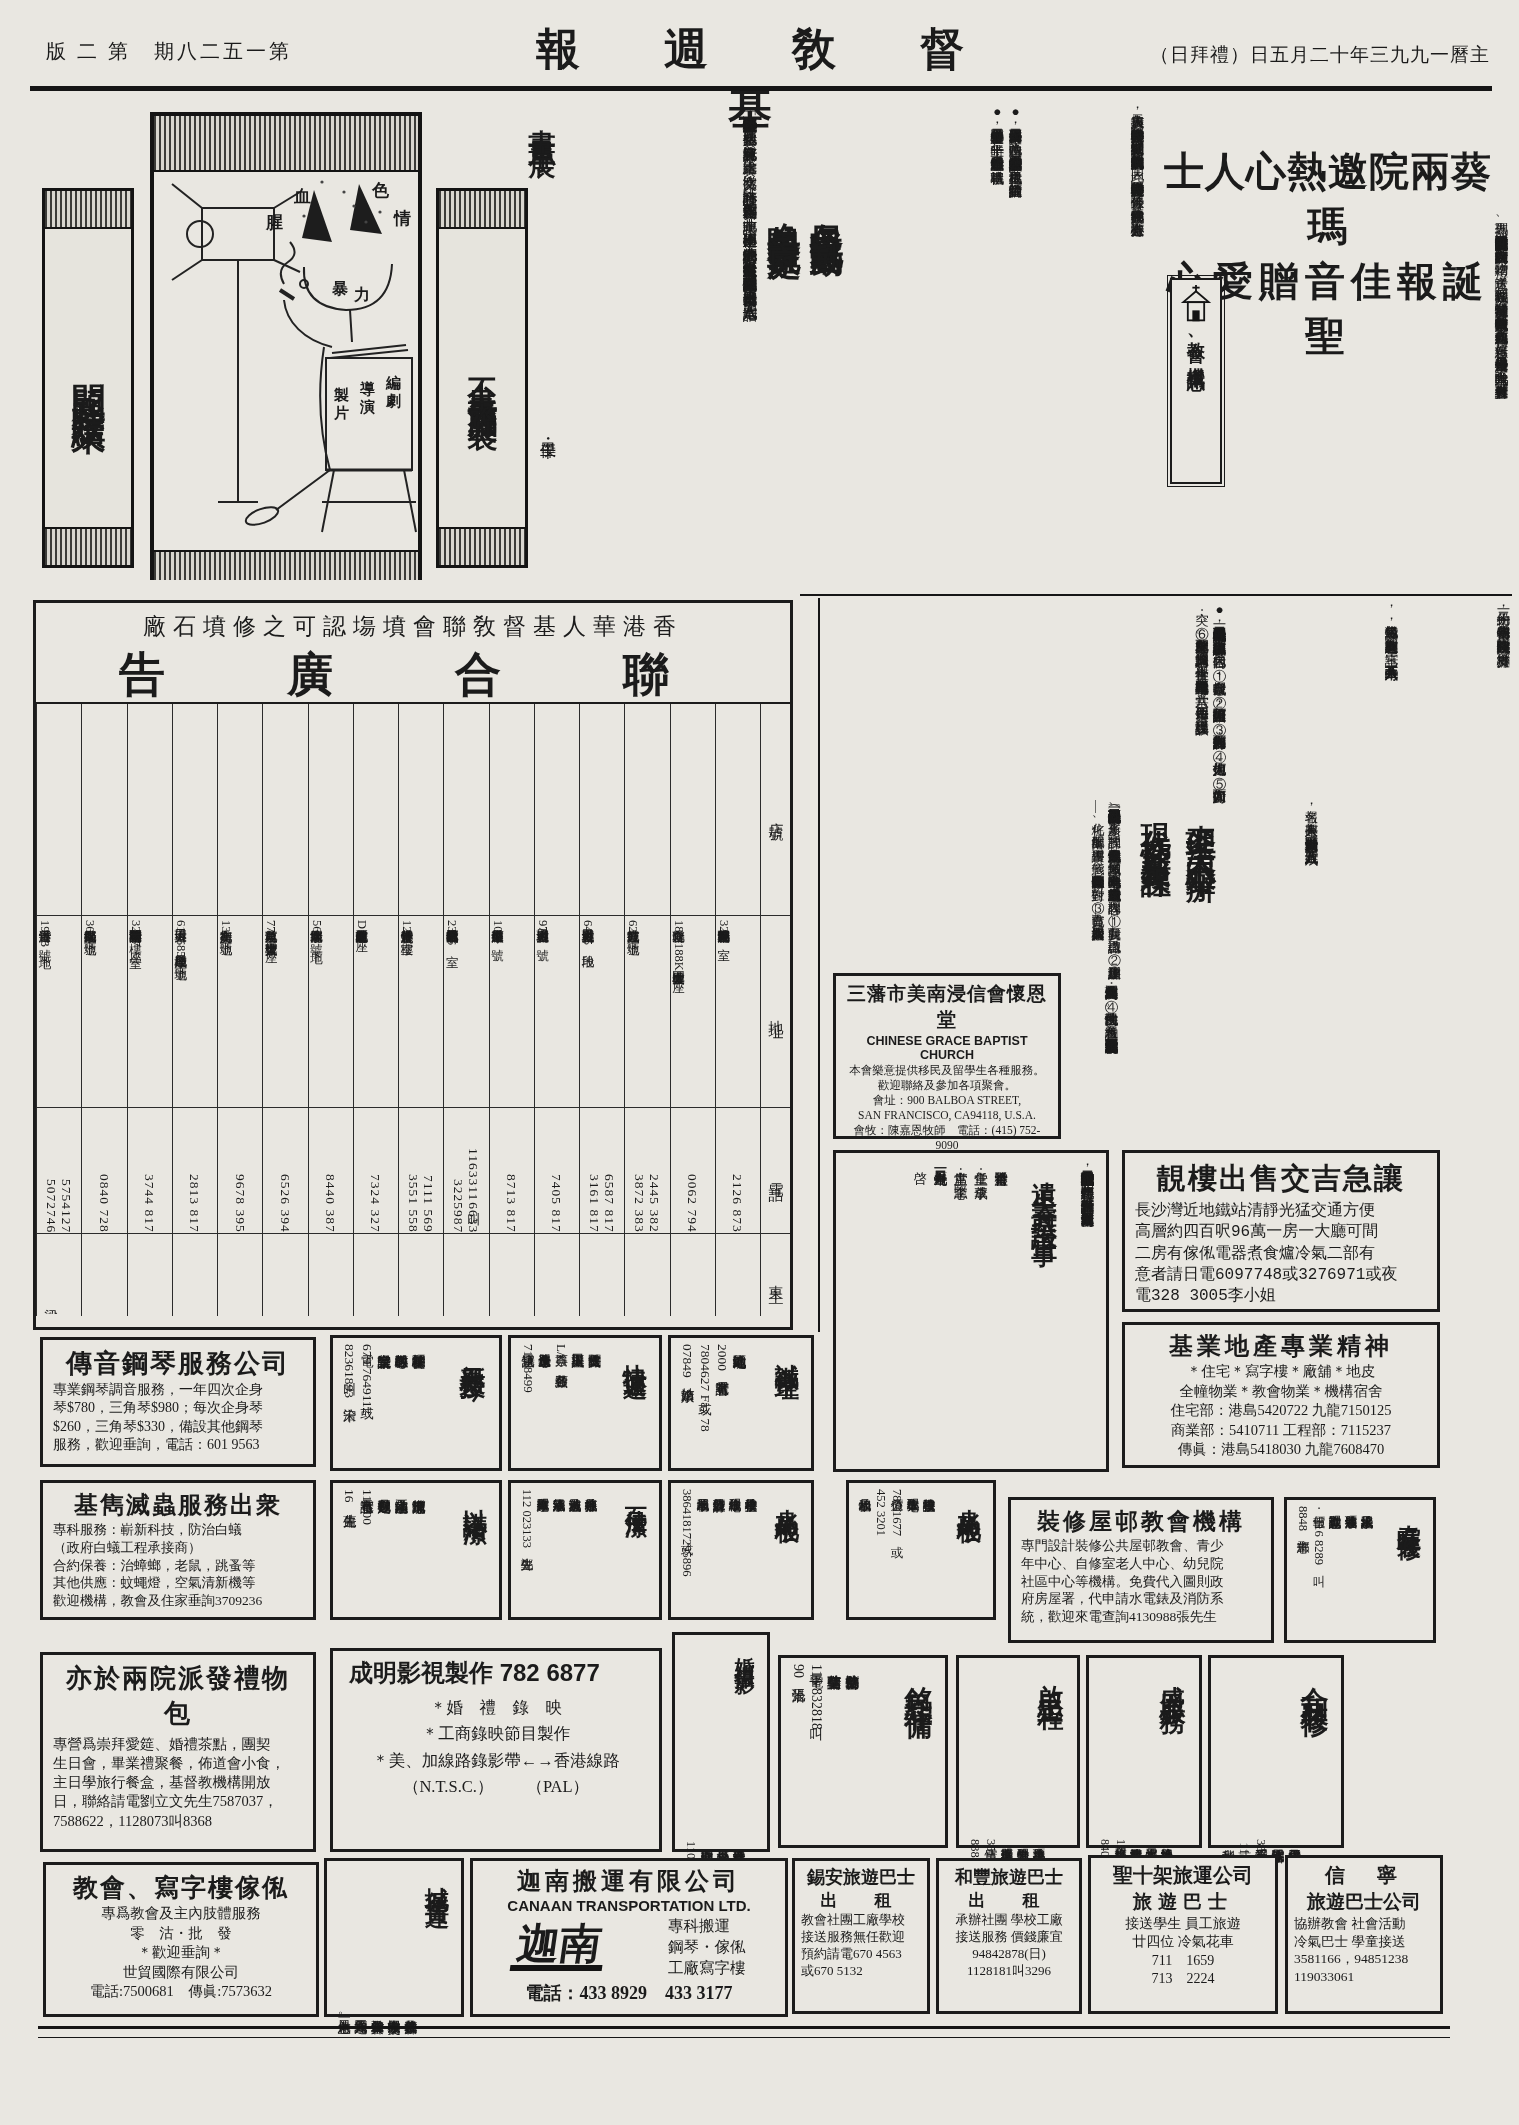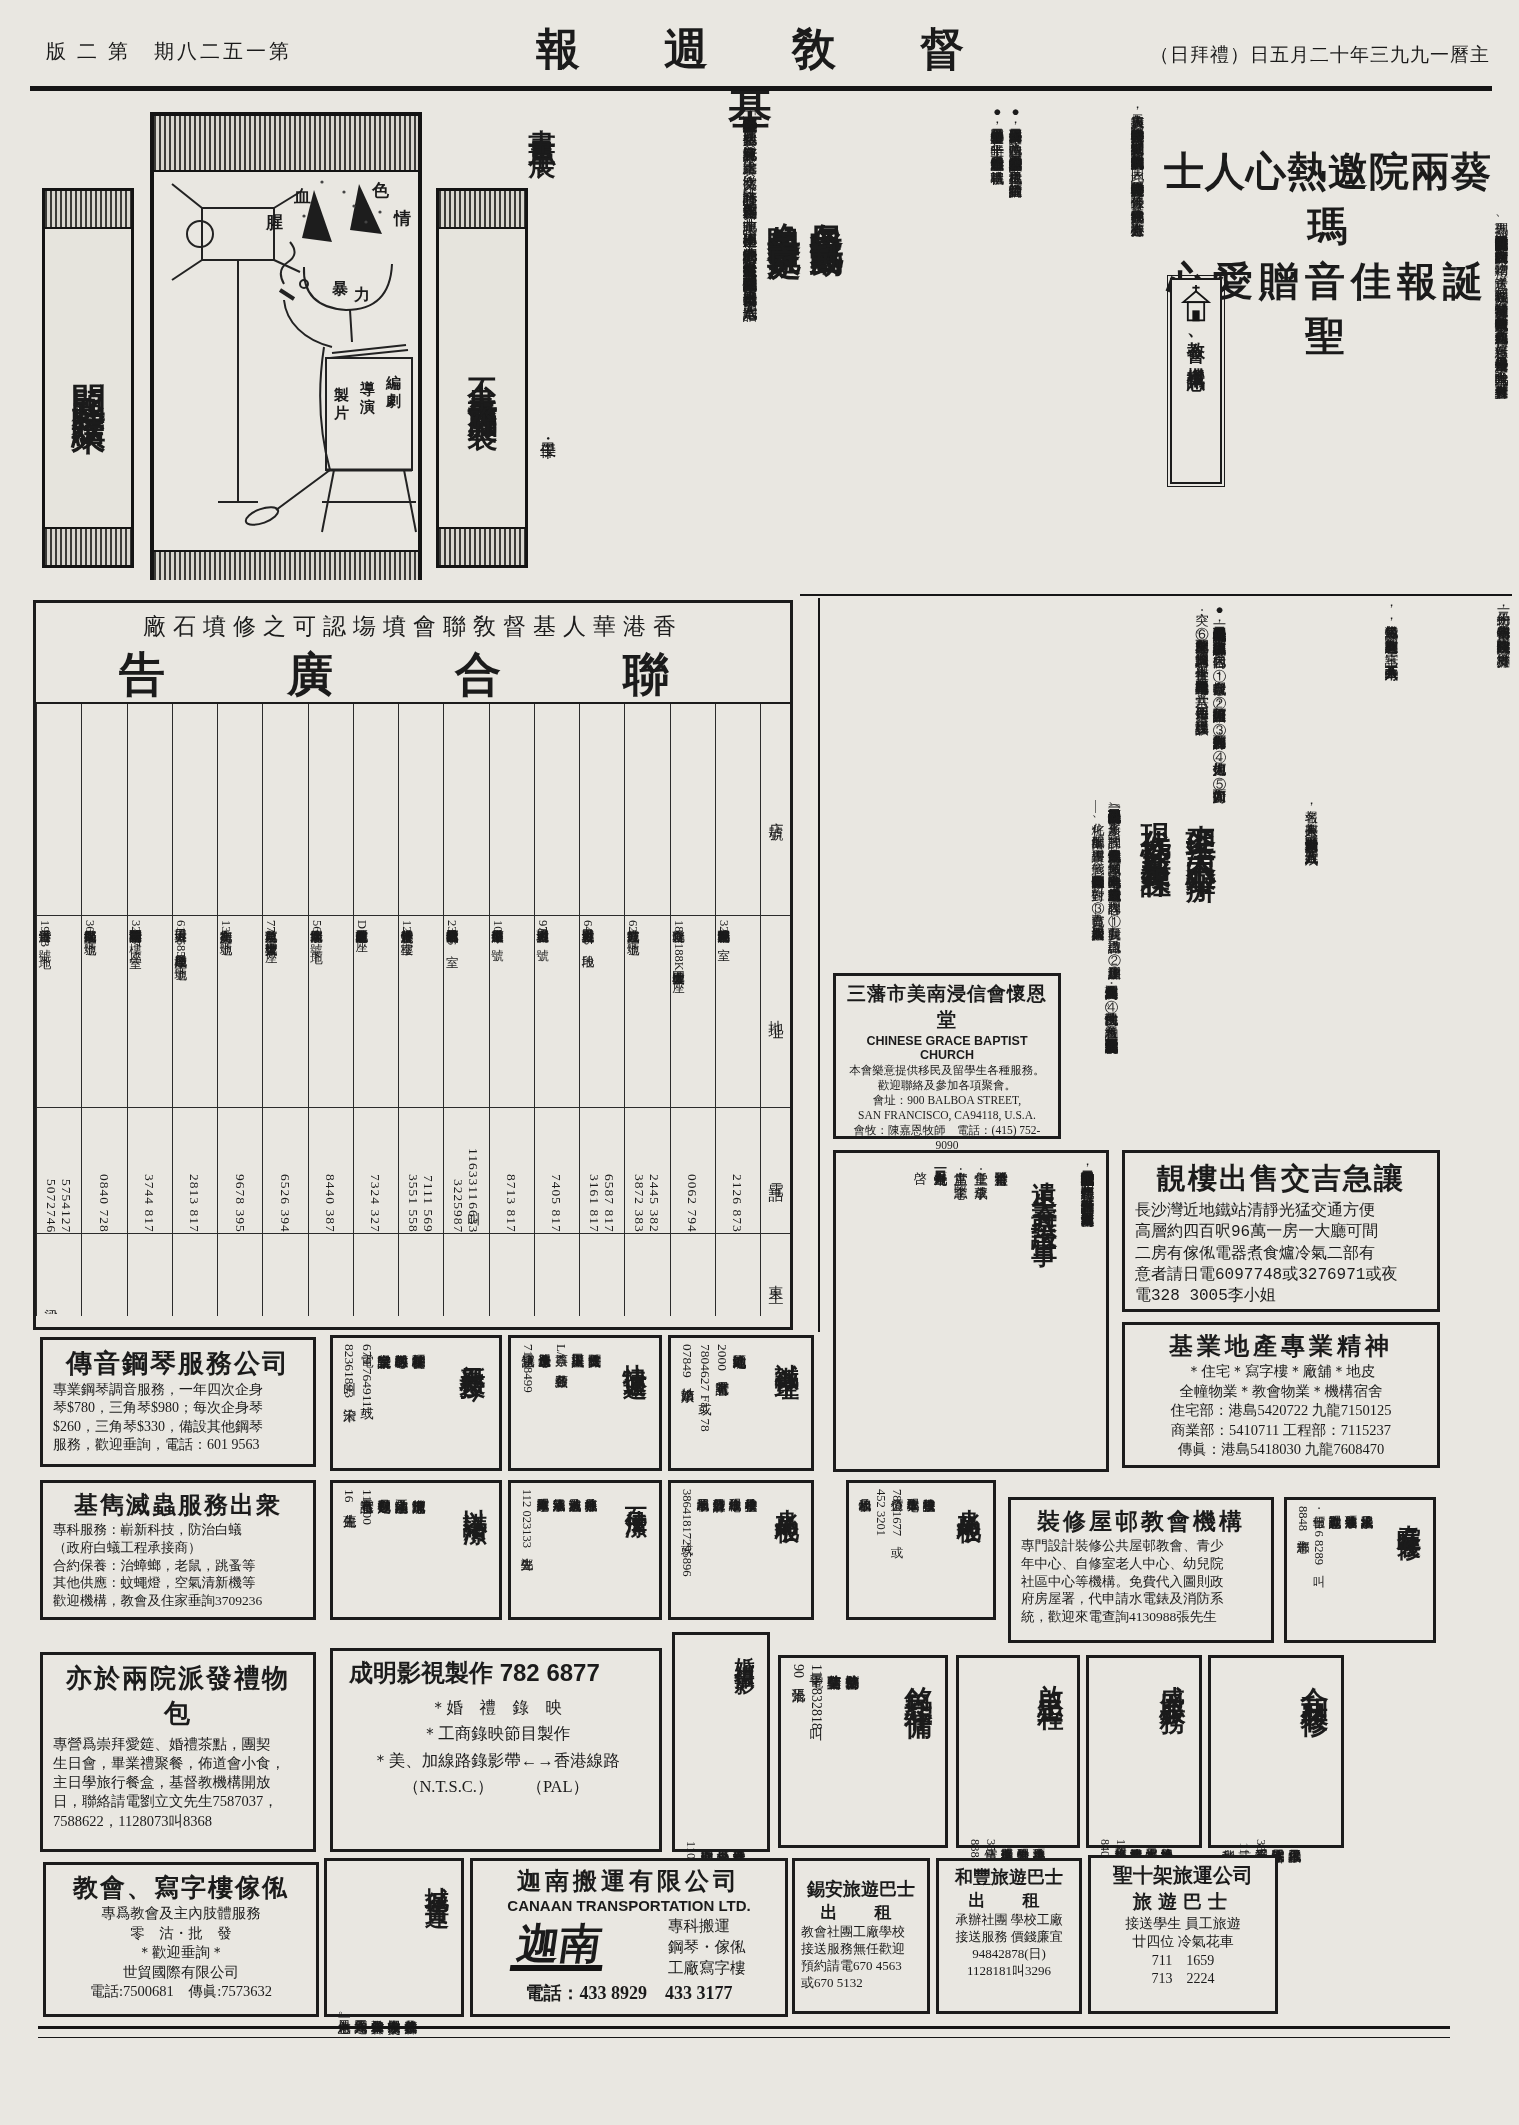--- a/index.html
+++ b/index.html
@@ -629,21 +629,21 @@
     <div class="ctr b" style="font-size:24px;letter-spacing:4px;">迦南搬運有限公司</div>
     <div class="ctr b sans" style="font-size:15px;">CANAAN TRANSPORTATION LTD.</div>
     <div style="display:flex;align-items:center;justify-content:space-around;margin-top:2px;">
       <div class="b" style="font-size:42px;transform:skewX(-8deg);border-bottom:6px solid #141414;line-height:1;padding:0 4px;">迦南</div>
       <div class="pre" style="font-size:15.5px;line-height:1.35;">專科搬運
 鋼琴・傢俬
 工廠寫字樓</div>
     </div>
     <div class="ctr b" style="font-size:18px;margin-top:2px;">電話：433 8929　433 3177</div>
   </div>
-  <div class="box" style="left:792px;top:1858px;width:138px;height:156px;padding:16px 6px;">
+  <div class="box" style="left:792px;top:1858px;width:138px;height:156px;padding:4px 6px;">
     <div class="ctr b" style="font-size:18px;">錫安旅遊巴士</div>
     <div class="ctr b" style="font-size:17px;letter-spacing:10px;">出　租</div>
     <div class="pre" style="font-size:13px;line-height:1.3;">教會社團工廠學校
 接送服務無任歡迎
 預約請電670 4563
 或670 5132</div>
   </div>
   <div class="box" style="left:936px;top:1858px;width:146px;height:156px;padding:4px 6px;">
     <div class="ctr b" style="font-size:18px;">和豐旅遊巴士</div>
     <div class="ctr b" style="font-size:17px;letter-spacing:10px;">出　租</div>
@@ -653,15 +653,23 @@
 1128181叫3296</div>
   </div>
   <div class="box" style="left:1088px;top:1855px;width:190px;height:159px;padding:4px 8px;">
     <div class="ctr b" style="font-size:20px;text-align:center;">聖十架旅運公司</div>
     <div class="ctr b" style="font-size:19px;letter-spacing:6px;">旅遊巴士</div>
     <div class="pre ctr" style="font-size:14px;line-height:1.32;">接送學生 員工旅遊
 廿四位 冷氣花車
 711　1659
 713　2224</div>
   </div>
+  <div class="box" style="left:1285px;top:1855px;width:158px;height:159px;padding:4px 6px;">
+    <div class="ctr b" style="font-size:20px;letter-spacing:6px;">信　寧</div>
+    <div class="ctr b" style="font-size:19px;">旅遊巴士公司</div>
+    <div class="pre" style="font-size:13.5px;line-height:1.3;">協辦教會 社會活動
+冷氣巴士 學童接送
+3581166，94851238
+119033061</div>
+  </div>
 
   <div class="abs" style="left:38px;top:2026px;width:1412px;height:8px;border-top:3px solid #161616;border-bottom:1px solid #161616;"></div>
 </div>
 
 </body></html>

